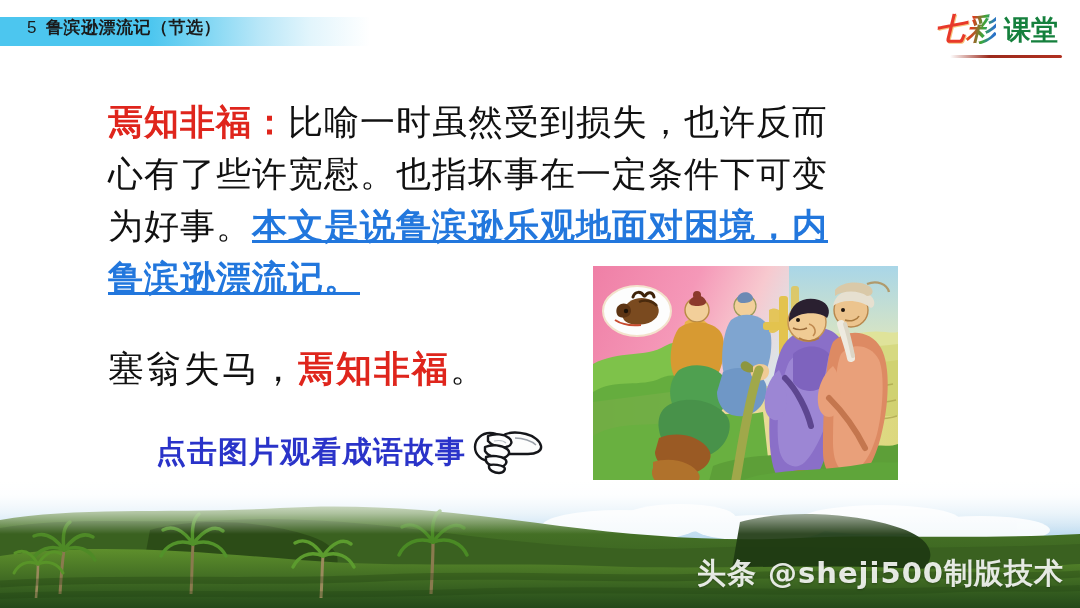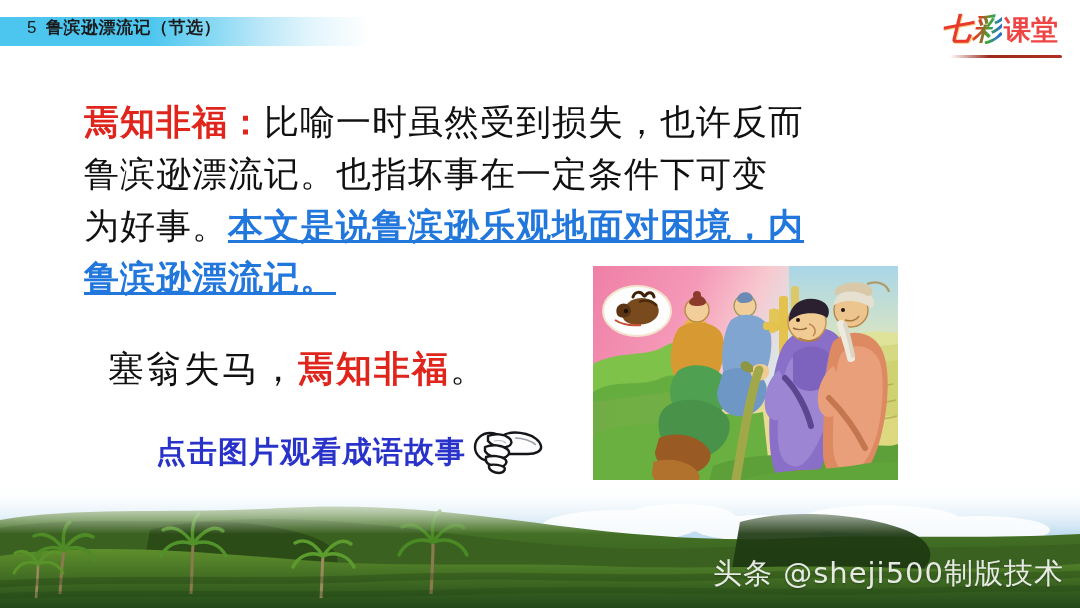--- a/index.html
+++ b/index.html
@@ -74,38 +74,38 @@
     background: linear-gradient(100deg,#f0a020 0%, #e03a1e 22%, #3aa83a 58%, #2a73c8 86%);
     -webkit-background-clip: text;
     background-clip: text;
     color: transparent;
     margin-left: 1px;
   }
   #logo .ketang {
     font-family: "DejaVu Sans", sans-serif;
     font-size: 27px;
     font-weight: 700;
-    color: #ef4444;
-    margin-left: 2px;
+    color: #15803d;
+    margin-left: 8px;
     line-height: 1;
   }
   #logo-underline {
     position: absolute;
     right: 18px;
     top: 55px;
     width: 112px;
     height: 3px;
     background: linear-gradient(to right, rgba(160,40,30,0) 0%, #9c2a1c 35%, #b03020 100%);
     border-radius: 2px;
   }
 
   
   #definition-block {
     position: absolute;
-    left: 84px;
+    left: 108px;
     top: 96px;
     width: 880px;
   }
   .para-line {
     font-family: "DejaVu Serif", "Liberation Serif", serif;
     font-size: 35px;
     line-height: 52px;
     color: #111111;
     white-space: nowrap;
     letter-spacing: 1px;
@@ -178,21 +178,21 @@
         rgba(255,255,255,.55) 62%, rgba(255,255,255,0) 100%);
     pointer-events: none;
   }
 
   #watermark {
     position: absolute;
     right: 16px;
     bottom: 14px;
     font-family: "DejaVu Sans", "Liberation Sans", sans-serif;
     font-size: 29px;
-    font-weight: 400;
+    font-weight: 700;
     color: rgba(255,255,255,.88);
     letter-spacing: 1px;
     text-shadow: 0 1px 2px rgba(0,0,0,.28);
     white-space: nowrap;
   }
 </style>
 </head>
 <body>
 
 <div id="slide">
@@ -207,21 +207,21 @@
       <span class="cai">彩</span>
       <span class="ketang">课堂</span>
   </div>
   <div id="logo-underline"></div>
 
   <div id="definition-block">
     <div class="para-line">
       <span class="t-red">焉知非福：</span><span class="t-black">比喻一时虽然受到损失，也许反而</span>
     </div>
     <div class="para-line">
-      <span class="t-black">鲁滨逊漂流记。也指坏事在一定条件下可变</span>
+      <span class="t-black">心有了些许宽慰。也指坏事在一定条件下可变</span>
     </div>
     <div class="para-line">
       <span class="t-black">为好事。</span><span class="t-blue">本文是说鲁滨逊乐观地面对困境，内</span>
     </div>
     <div class="para-line">
       <span class="t-blue">鲁滨逊漂流记。</span>
     </div>
   </div>
 
   <div id="proverb-line">

